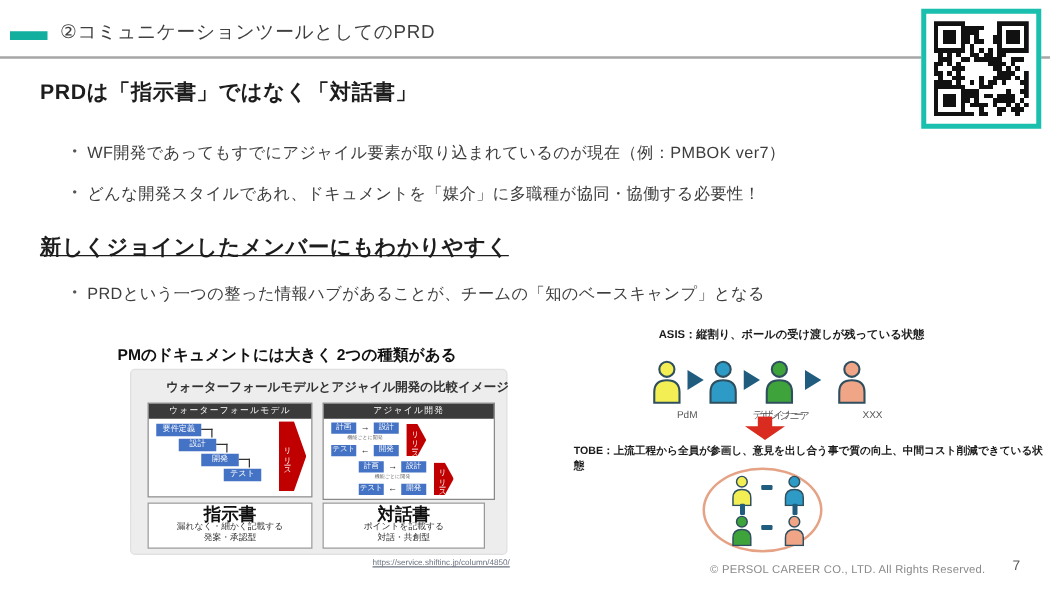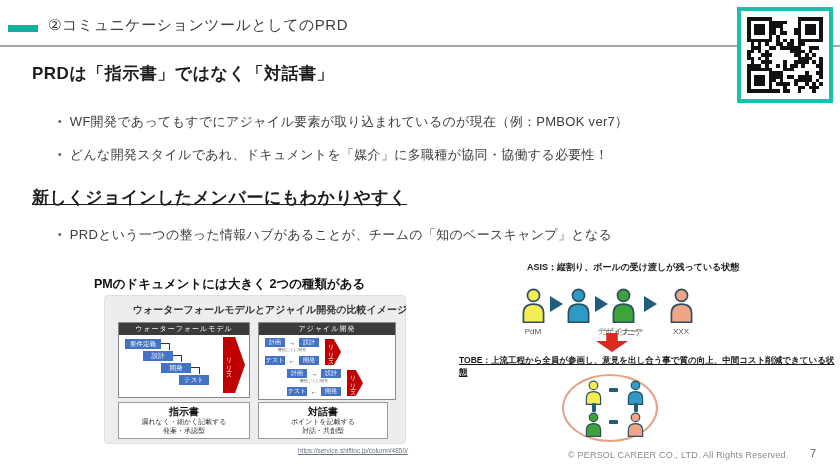--- a/index.html
+++ b/index.html
@@ -25,30 +25,30 @@
   .sub-header{position:absolute;left:0;top:0;width:100%;height:12px;background:#3b3b3b;color:#fff;font-size:7px;text-align:center;line-height:12px;letter-spacing:1px;}
   .wf-step{position:absolute;height:10px;background:#4472c4;color:#fff;font-size:6.5px;text-align:center;line-height:10px;}
   .wf-conn{position:absolute;width:9px;height:7px;border-top:1.5px solid #333;border-right:1.5px solid #333;}
   .release-chevron{position:absolute;background:#c00000;clip-path:polygon(0 0,55% 0,100% 50%,55% 100%,0 100%);display:flex;align-items:center;justify-content:flex-start;}
   .release-chevron span{writing-mode:vertical-rl;color:#fff;font-size:6px;line-height:1;margin-left:3px;letter-spacing:1px;}
   .agile-cycle{position:absolute;width:84px;height:28px;}
   .ag-box{position:absolute;width:20px;height:9px;background:#4472c4;color:#fff;font-size:6px;text-align:center;line-height:9px;}
   .ag-arrow{position:absolute;width:12px;font-size:7px;color:#333;text-align:center;line-height:9px;}
   .ag-note{position:absolute;left:2px;top:10px;width:50px;text-align:center;font-size:4px;color:#666;line-height:1;}
   .doc-box{position:absolute;width:132px;height:37px;background:#fff;border:1px solid #999;text-align:center;padding-top:3px;}
-  .doc-box .doc-title{font-size:10px;font-weight:bold;color:#111;line-height:11px;}
+  .doc-box .doc-title{font-size:14px;font-weight:bold;color:#111;line-height:11px;}
   .doc-box .doc-line{font-size:7px;color:#333;line-height:9px;}
   .src-link{position:absolute;left:298px;top:447px;font-size:6.5px;color:#6b7280;text-decoration:underline;}
 
   
   .asis-label{position:absolute;left:527px;top:261px;font-size:9px;font-weight:bold;color:#1a1a1a;}
-  .tobe-label{position:absolute;left:459px;top:355px;font-size:8.5px;font-weight:bold;color:#1a1a1a;text-decoration:underline;}
+  .tobe-label{position:absolute;left:459px;top:355px;font-size:8.5px;font-weight:bold;color:#1a1a1a;}
   .person{position:absolute;}
   .flow-triangle{position:absolute;width:0;height:0;border-style:solid;border-width:8px 0 8px 13px;border-color:transparent transparent transparent #1f5c7e;}
-  .role-label{position:absolute;font-size:8px;color:#555;text-align:center;width:50px;}
+  .role-label{position:absolute;font-size:8px;color:#555;text-align:right;width:50px;}
   .down-arrow{position:absolute;left:596px;top:333px;width:32px;height:19px;background:#d92b1f;clip-path:polygon(32% 0,68% 0,68% 42%,100% 42%,50% 100%,0 42%,32% 42%);}
   .tobe-ellipse{position:absolute;left:562px;top:374px;width:96px;height:68px;border:2px solid #e5a284;border-radius:50%;}
   .connector{position:absolute;background:#1f5c7e;border-radius:1px;}
 
   
   .copyright{position:absolute;left:568px;top:450px;font-size:9px;color:#898989;letter-spacing:.2px;}
   .page-num{position:absolute;left:810px;top:447px;font-size:11px;color:#595959;}
 </style>
 </head>
 <body>

